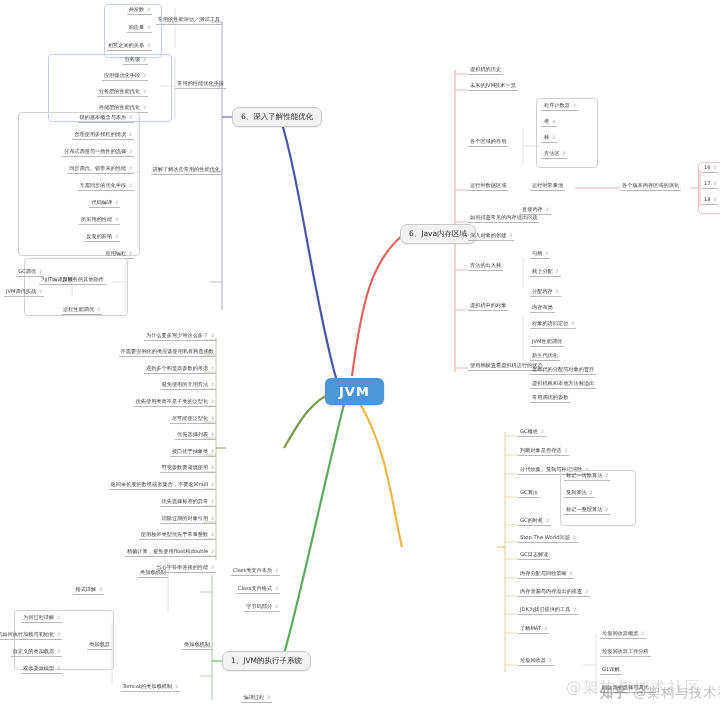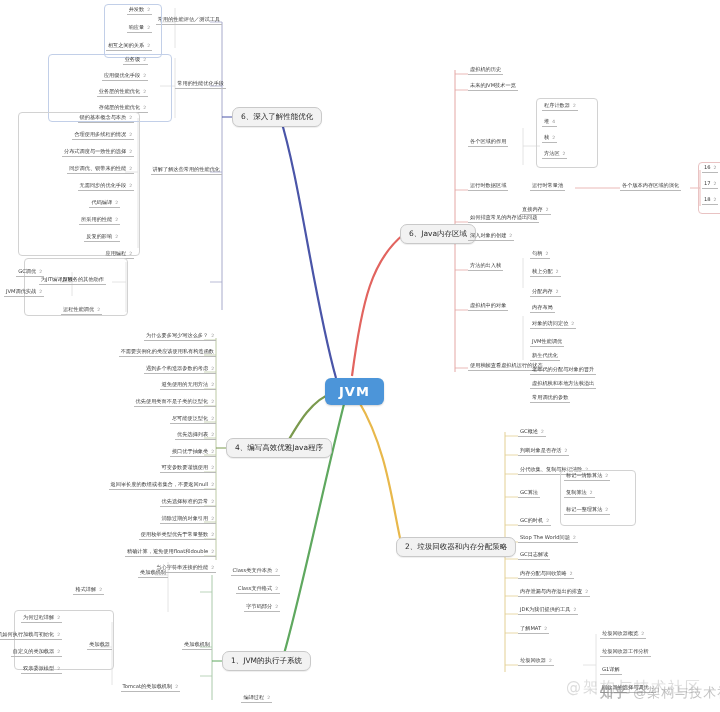--- a/index.html
+++ b/index.html
@@ -176,23 +176,21 @@
     <line x1="138" y1="118" x2="138" y2="248" stroke="#ddd" stroke-width=".8"></line>
     <line x1="112" y1="282" x2="126" y2="282" stroke="#ddd" stroke-width=".8"></line>
     <line x1="126" y1="262" x2="126" y2="312" stroke="#ddd" stroke-width=".8"></line>
     <line x1="60" y1="282" x2="72" y2="282" stroke="#ddd" stroke-width=".8"></line>
     <line x1="72" y1="272" x2="72" y2="296" stroke="#ddd" stroke-width=".8"></line>
   </svg>
 
   <div class="root-node" style="left:325px;top:378px;">JVM</div>
 
   <div class="l1" style="left:400px;top:224px;">6、Java内存区域</div>
-  <div class="l1" style="left:396px;top:537px;">2、垃圾回收器和内存分配策略</div>
   <div class="l1" style="left:222px;top:651px;">1、JVM的执行子系统</div>
-  <div class="l1" style="left:226px;top:438px;">4、编写高效优雅Java程序</div>
   <div class="l1" style="left:232px;top:107px;">6、深入了解性能优化</div>
 
   <div class="node u right" style="left:468px;top:66px;"><span>虚拟机的历史</span></div>
   <div class="node u right" style="left:468px;top:82px;"><span>未来的JVM技术一览</span></div>
 
   <div class="node u right" style="left:468px;top:138px;"><span>各个区域的作用</span></div>
   <div class="grp grey" style="left:536px;top:98px;width:60px;height:68px;"></div>
   <div class="node u right" style="left:542px;top:102px;"><span>程序计数器</span><span class="cnt">2</span></div>
   <div class="node u right" style="left:542px;top:118px;"><span>堆</span><span class="cnt">4</span></div>
   <div class="node u right" style="left:542px;top:134px;"><span>栈</span><span class="cnt">2</span></div>

